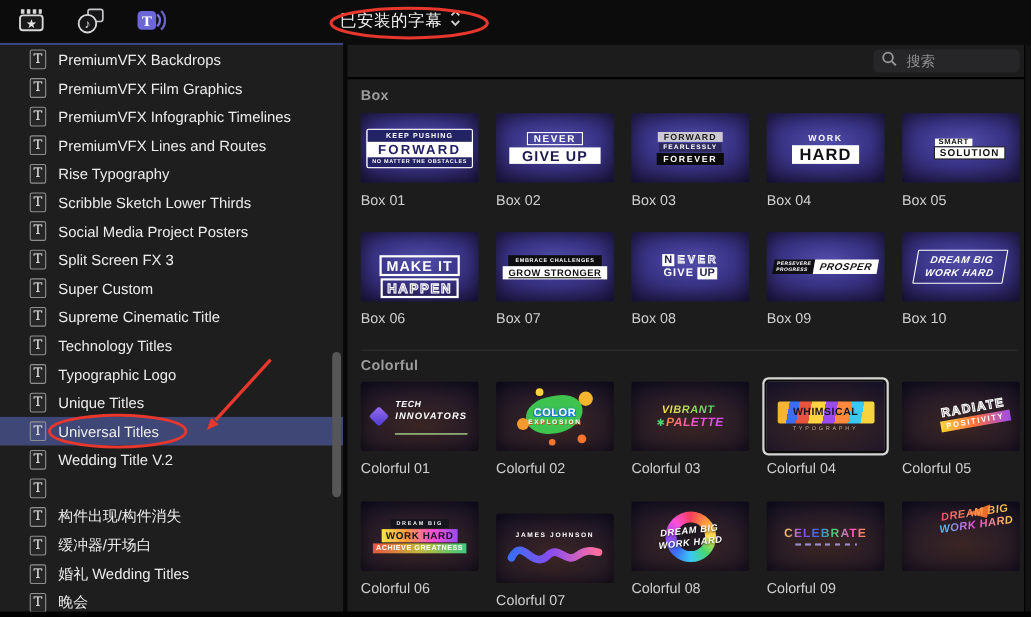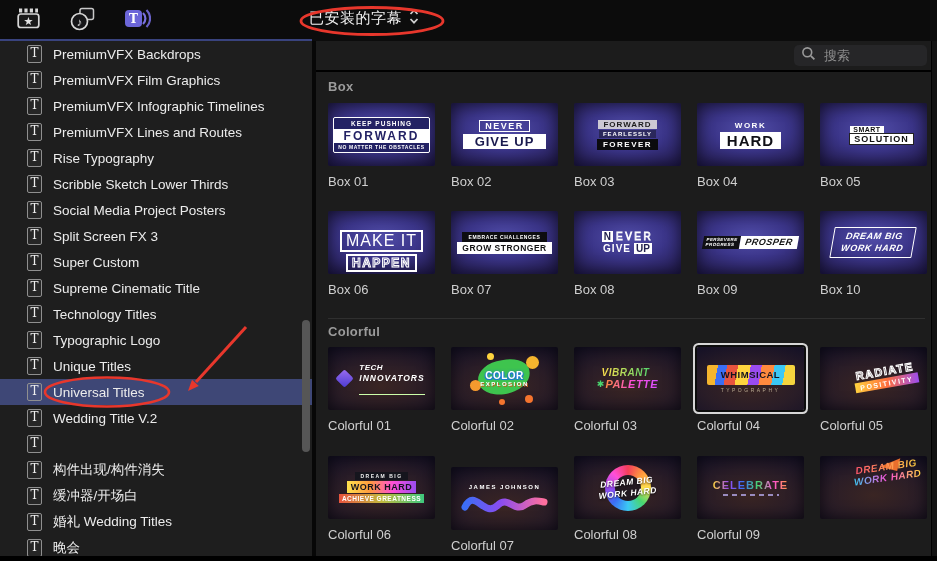--- a/index.html
+++ b/index.html
@@ -55,27 +55,27 @@
   .b2b{font-size:13px;font-weight:800;color:#1a1a4e;background:#fff;padding:0 12px;letter-spacing:1px;}
   .b3a{font-size:8px;font-weight:800;color:#1c1c1c;background:#ccc9d4;padding:0 5px;letter-spacing:1px;}
   .b3b{font-size:6px;font-weight:700;color:#fff;background:rgba(15,15,25,.45);padding:1px 4px;letter-spacing:1px;}
   .b3c{font-size:8px;font-weight:800;color:#fff;background:#0b0b0e;padding:1px 6px;letter-spacing:1.5px;}
   .b4a{display:flex;align-items:center;gap:3px;color:#fff;font-size:8px;font-weight:700;letter-spacing:1.5px;}
   .b4a::before,.b4a::after{content:"";width:15px;height:1px;background:#fff;}
   .b4b{font-size:15px;font-weight:900;color:#101016;background:#fff;padding:0 7px;letter-spacing:1px;}
   .b5w{display:flex;flex-direction:column;gap:1px;align-items:flex-start;transform:translateX(8px);}
   .b5a{font-size:7px;font-weight:800;color:#111;background:#fff;padding:0 3px;letter-spacing:.5px;}
   .b5b{font-size:9px;font-weight:800;color:#111;background:#fff;padding:0 4px;letter-spacing:1px;box-shadow:0 0 0 1px #222;}
-  .b6a{font-size:16px;font-weight:400;color:#fff;border:2px solid #fff;padding:0 4px;letter-spacing:1px;margin-top:17px;}
+  .b6a{font-size:13px;font-weight:700;color:#fff;border:2px solid #fff;padding:0 4px;letter-spacing:1px;margin-top:17px;}
   .b6b{font-size:12px;font-weight:900;color:rgba(255,255,255,.12);-webkit-text-stroke:1px #fff;border:2px solid #fff;padding:0 4px;letter-spacing:1.5px;}
   .b7a{font-size:5px;font-weight:700;color:#fff;background:#0d0d10;padding:2px 7px;letter-spacing:.6px;}
-  .b7b{font-size:8.5px;font-weight:800;color:#111;background:#fff;padding:1px 5px;letter-spacing:.5px;}
+  .b7b{font-size:8.5px;font-weight:800;color:#111;background:#fff;padding:1px 5px;letter-spacing:.5px;text-decoration:underline;}
   .b8r{display:flex;align-items:center;}
   .b8box{font-size:10px;font-weight:900;color:#23224e;background:#fff;padding:0 2px;}
-  .b8out{font-size:10px;font-weight:400;color:rgba(255,255,255,.1);-webkit-text-stroke:.8px #fff;letter-spacing:2.5px;margin-left:3px;}
+  .b8out{font-size:10px;font-weight:700;color:rgba(255,255,255,.1);-webkit-text-stroke:.8px #fff;letter-spacing:2.5px;margin-left:3px;}
   .b8w{font-size:10px;font-weight:900;color:#fff;letter-spacing:1px;margin-right:3px;}
   .b9w{display:flex;transform:skewX(-10deg);align-items:stretch;}
   .b9d{background:#101014;color:#fff;display:flex;flex-direction:column;justify-content:center;padding:1px 3px;}
   .b9d span{font-size:4.5px;font-weight:700;line-height:1.2;letter-spacing:.4px;}
   .b9p{background:#fff;color:#111;font-size:9px;font-weight:900;font-style:italic;padding:1px 5px;display:flex;align-items:center;letter-spacing:.5px;}
   .b10w{transform:skewX(-10deg);border:1.5px solid #fff;border-radius:1px;padding:3px 9px;text-align:center;}
   .b10w span{font-size:9px;font-weight:900;font-style:italic;color:#fff;letter-spacing:.6px;line-height:1.3;}
   
   .a-c1{flex-direction:row;gap:0;}
   .c1d{width:13px;height:13px;background:linear-gradient(135deg,#9a6cf0,#4b3bd0);transform:rotate(45deg);border-radius:2px;margin-right:8px;}

